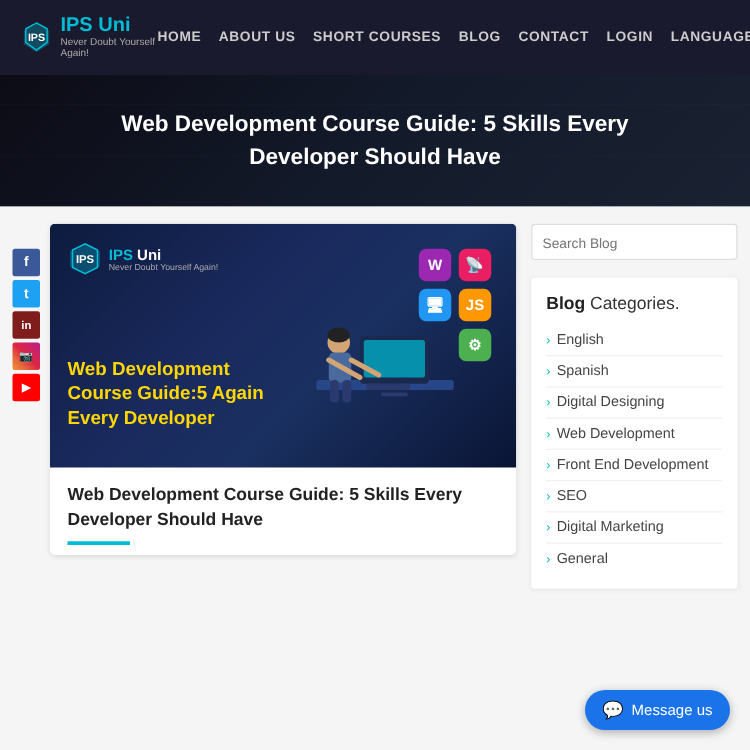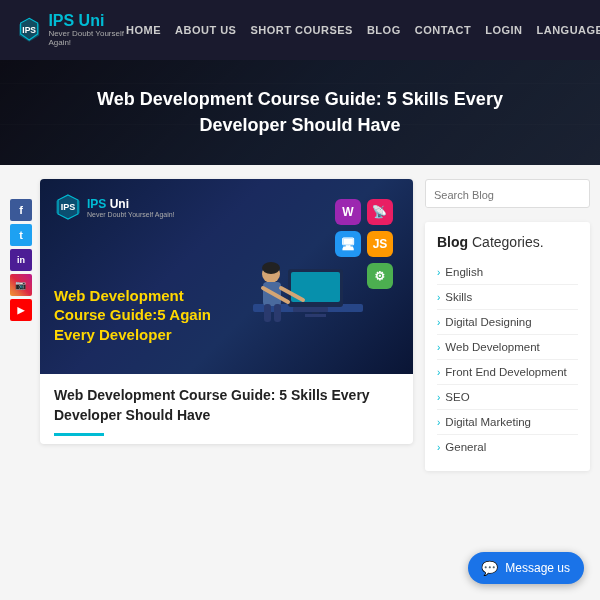--- a/index.html
+++ b/index.html
@@ -104,21 +104,21 @@
       align-items: center;
       justify-content: center;
       font-size: 11px;
       font-weight: bold;
       color: #fff;
       cursor: pointer;
       border-radius: 2px;
     }
     .social-fb { background: #3b5998; }
     .social-tw { background: #1da1f2; }
-    .social-li { background: #4c1d95; }
+    .social-li { background: #7f1d1d; }
     .social-ig { background: linear-gradient(45deg, #f09433, #e6683c, #dc2743, #cc2366, #bc1888); }
     .social-yt { background: #ff0000; }
 
     
     .content-area {
       flex: 1;
       min-width: 0;
     }
     .article-card {
       background: #fff;
@@ -416,21 +416,21 @@
       <div class="blog-cat-title">
         <strong>Blog</strong><span> Categories.</span>
       </div>
 
       <div class="cat-item">
         <span class="cat-chevron">›</span>
         <span>English</span>
       </div>
       <div class="cat-item">
         <span class="cat-chevron">›</span>
-        <span>Skills</span>
+        <span>Spanish</span>
       </div>
       <div class="cat-item">
         <span class="cat-chevron">›</span>
         <span>Digital Designing</span>
       </div>
       <div class="cat-item">
         <span class="cat-chevron">›</span>
         <span>Web Development</span>
       </div>
       <div class="cat-item">

